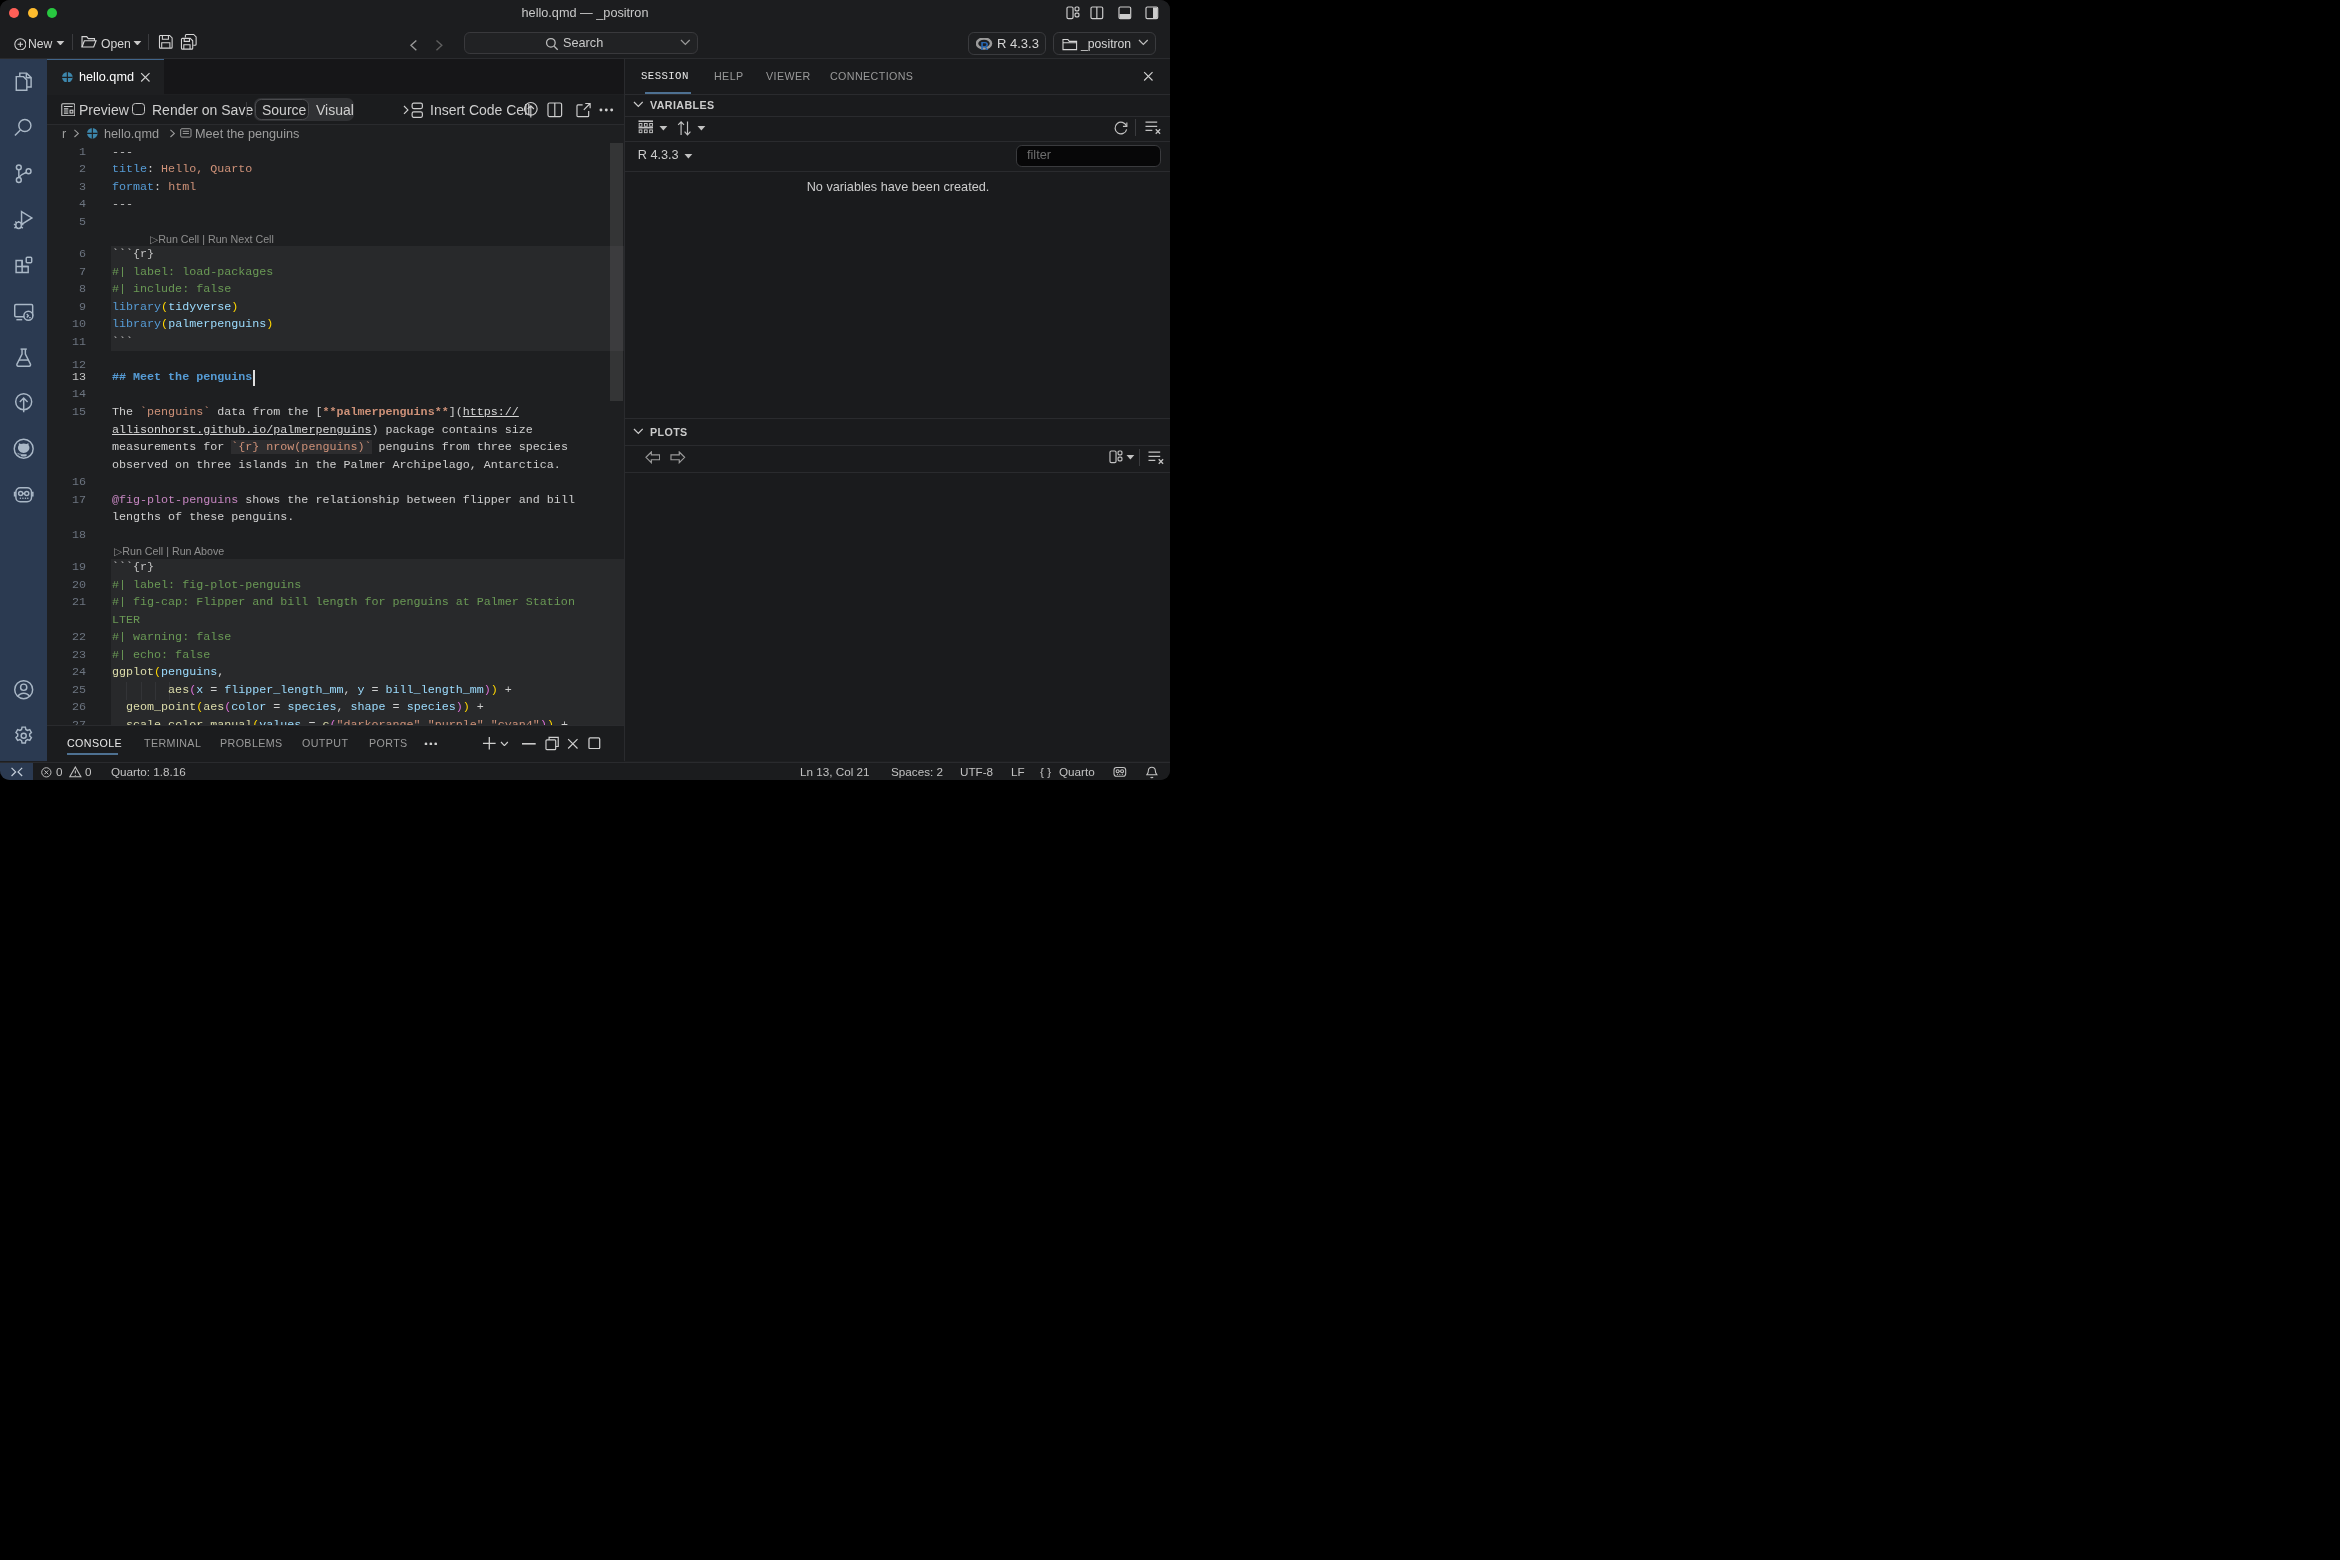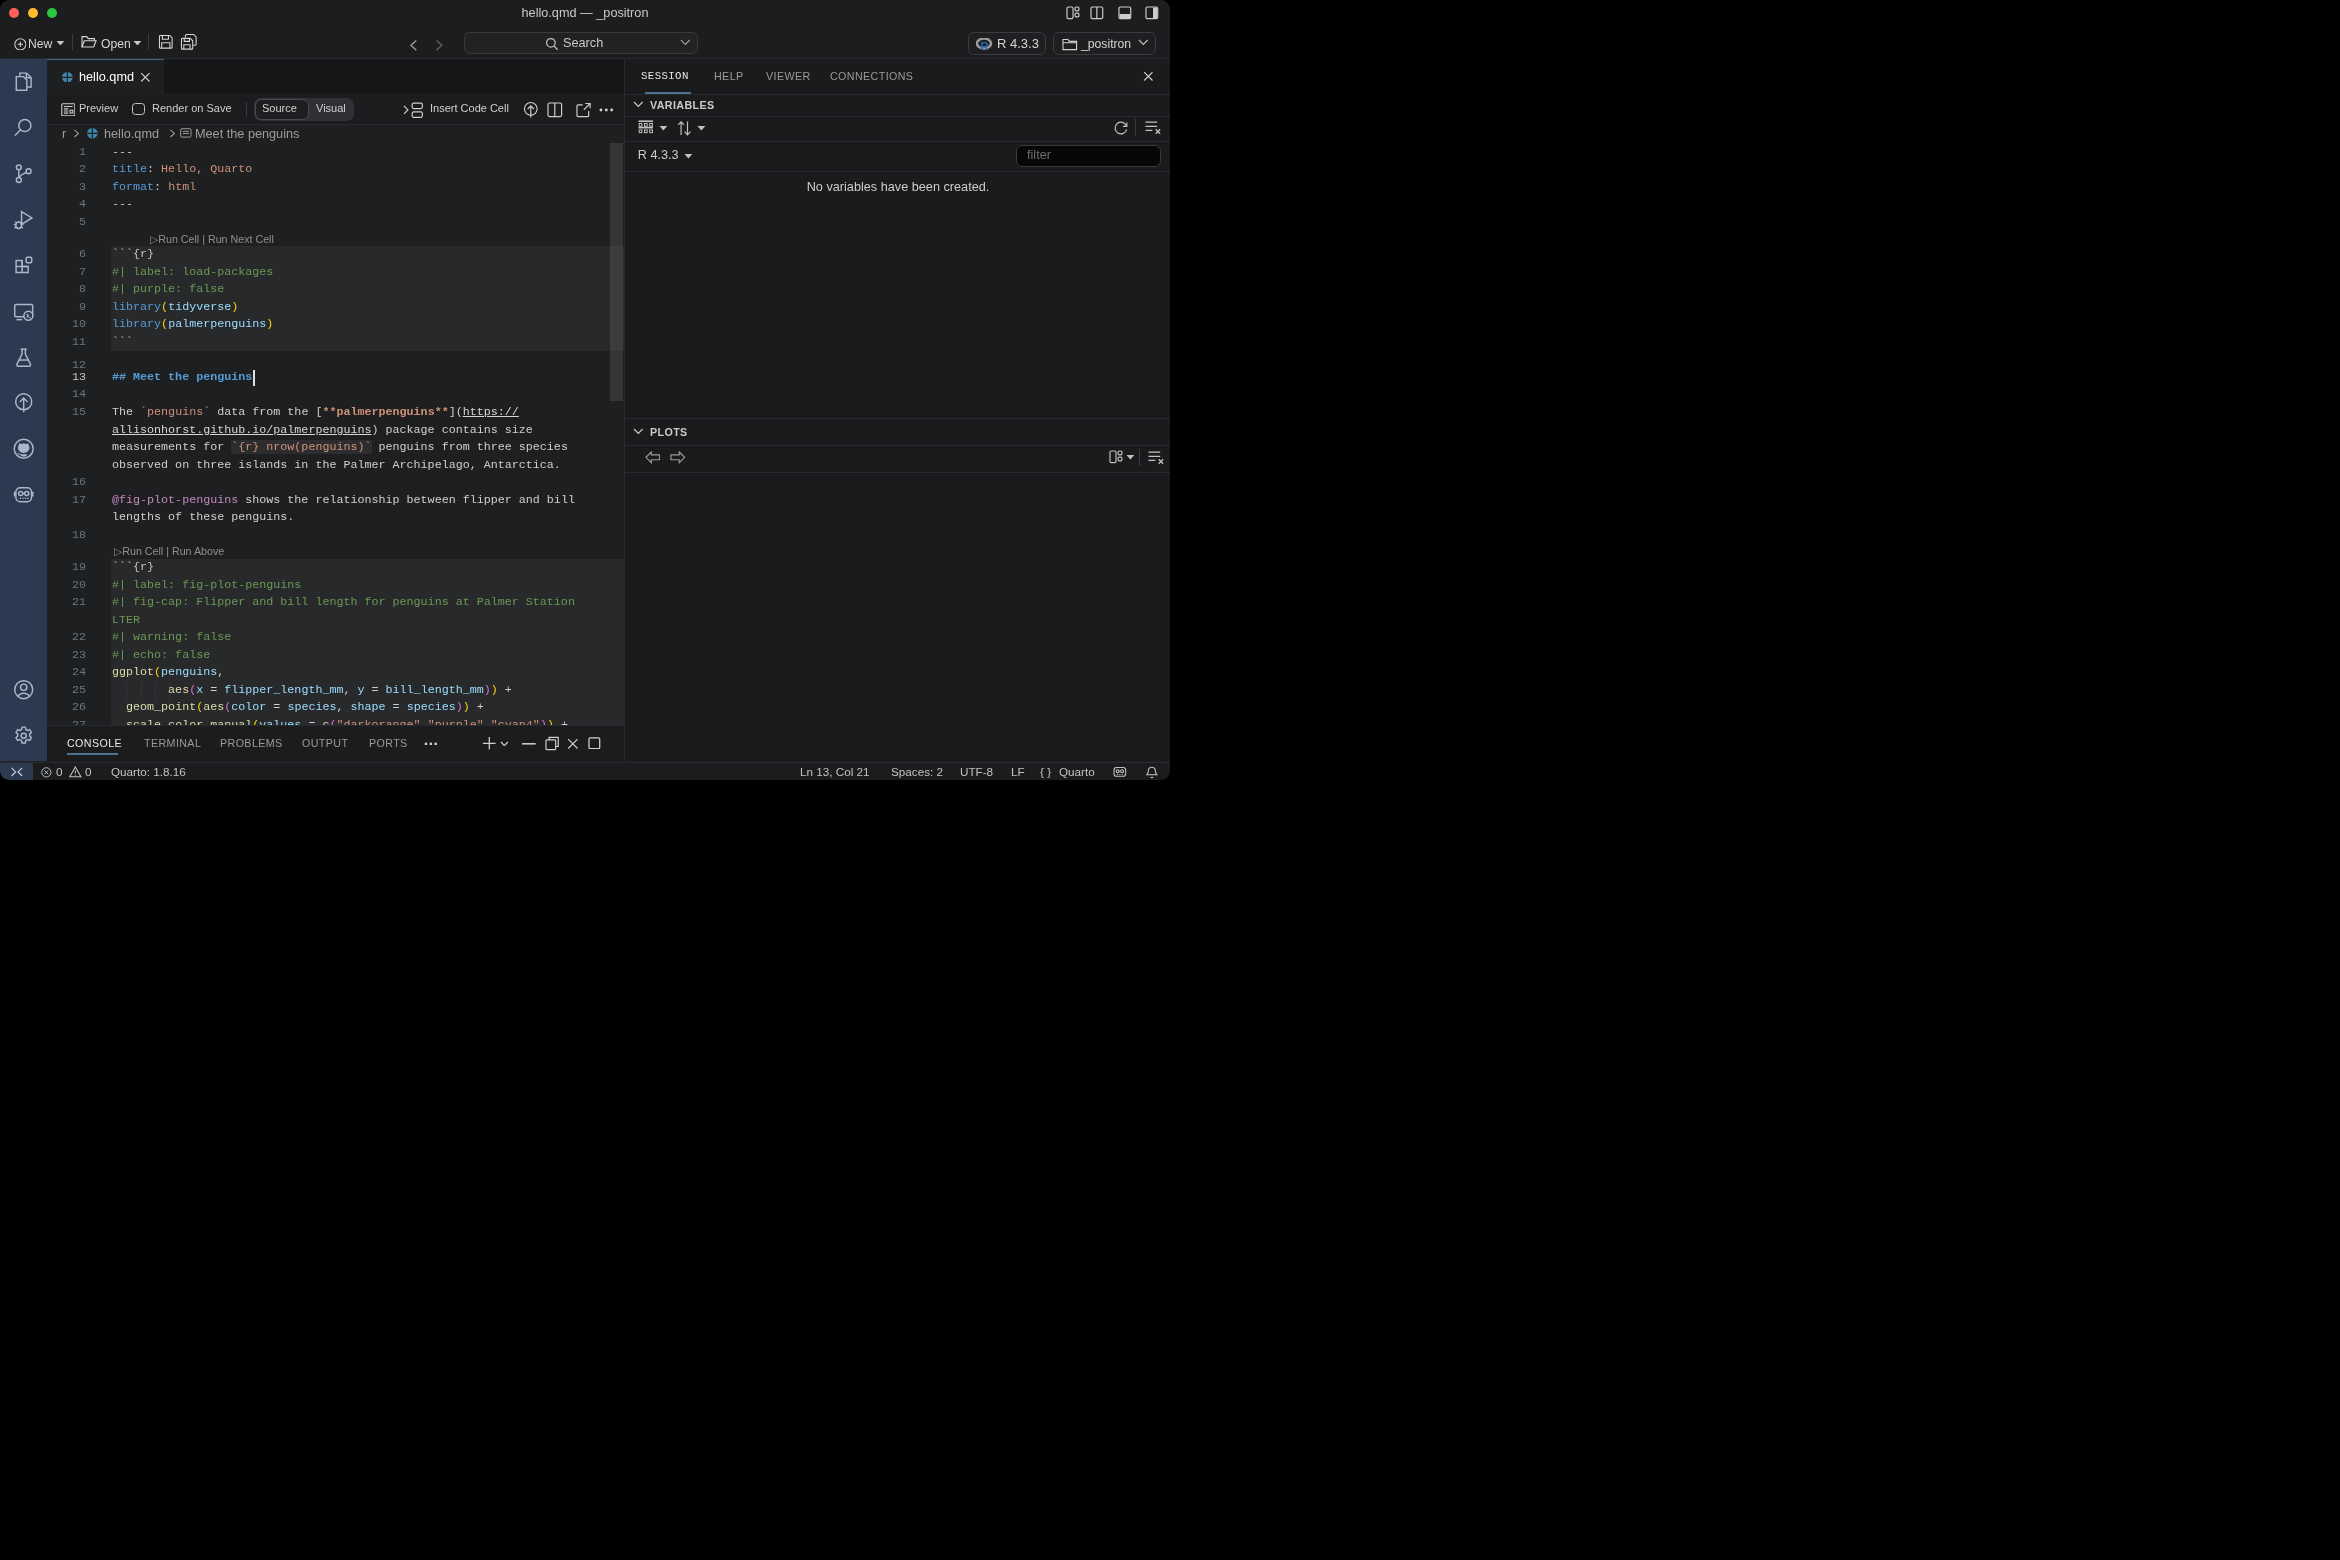--- a/index.html
+++ b/index.html
@@ -30,21 +30,21 @@
   .abar { position:absolute; left:0; top:59px; width:47px; height:702px; background:#2b3a51; }
   .aicon { position:absolute; left:11.7px; width:23.4px; height:23.4px; }
 
   
   .tabstrip { position:absolute; left:47px; top:59px; width:577px; height:35px; background:#161618; }
   .tab { position:absolute; left:0; top:0; width:117px; height:35px; background:#1e1f21;
          border-top:1.5px solid #41658a; }
   .tabname { position:absolute; left:32px; top:0; line-height:34px; color:#fff; font-size:12.7px; }
   .edtoolbar { position:absolute; left:47px; top:95px; width:577px; height:30px; background:#1b1c1e;
                border-bottom:1px solid #2a2b2e; }
-  .ettxt { color:#cfcfcf; font-size:11px; }
+  .ettxt { color:#cfcfcf; font-size:14px; }
   .breadcrumbs { position:absolute; left:47px; top:125px; width:577px; height:16.6px; background:#1e1f21;
     color:#9d9d9d; font-size:12.7px; }
   .editor { position:absolute; left:47px; top:141px; width:577px; height:584px; background:#1e1f21;
             overflow:hidden; }
 
   
   .cr { position:absolute; left:65px; height:17.6px; line-height:17.6px; white-space:pre;
         font-family:"Liberation Mono", monospace; font-size:11.7px; color:#cfcfcf; }
   .ln { position:absolute; left:0; width:39px; height:17.6px; line-height:17.6px; text-align:right;
         font-family:"Liberation Mono", monospace; font-size:11.7px; color:#6c7480; }
@@ -369,21 +369,21 @@
     <div class="ln" style="top:558px;">26</div>
     <div class="ln" style="top:576px;">27</div>
 
     <div class="cr" style="top:2.6px;"><span class="c-gray">---</span></div>
     <div class="cr" style="top:20px;"><span class="c-key">title</span><span class="c-txt">: </span><span class="c-str">Hello, Quarto</span></div>
     <div class="cr" style="top:38px;"><span class="c-key">format</span><span class="c-txt">: </span><span class="c-str">html</span></div>
     <div class="cr" style="top:55px;"><span class="c-gray">---</span></div>
     <div class="cl" style="top:91px;margin-left:36px;">▷Run Cell | Run Next Cell</div>
     <div class="cr" style="top:105px;"><span class="c-gray">```{r}</span></div>
     <div class="cr" style="top:123px;"><span class="c-com">#| label: load-packages</span></div>
-    <div class="cr" style="top:140px;"><span class="c-com">#| purple: false</span></div>
+    <div class="cr" style="top:140px;"><span class="c-com">#| include: false</span></div>
     <div class="cr" style="top:158px;"><span class="c-key">library</span><span class="c-au">(</span><span class="c-var">tidyverse</span><span class="c-au">)</span></div>
     <div class="cr" style="top:175px;"><span class="c-key">library</span><span class="c-au">(</span><span class="c-var">palmerpenguins</span><span class="c-au">)</span></div>
     <div class="cr" style="top:193px;"><span class="c-gray">```</span></div>
     <div class="cr" style="top:228px;"><span class="c-head">## Meet the penguins</span></div>
     <div class="cursor" style="left:206px; top:229px;"></div>
     <div class="cr" style="top:263px;"><span class="c-txt">The </span><span class="c-str">`penguins`</span><span class="c-txt"> data from the [</span><span class="c-str" style="font-weight:bold;">**palmerpenguins**</span><span class="c-txt">](</span><span class="c-lnk">https://</span></div>
     <div class="cr" style="top:281px;"><span class="c-lnk">allisonhorst.github.io/palmerpenguins</span><span class="c-txt">) package contains size</span></div>
     <div class="cr" style="top:298px;"><span class="c-txt">measurements for </span><span class="c-str" style="background:rgba(255,255,255,0.065);">`{r} nrow(penguins)`</span><span class="c-txt"> penguins from three species</span></div>
     <div class="cr" style="top:316px;"><span class="c-txt">observed on three islands in the Palmer Archipelago, Antarctica.</span></div>
     <div class="cr" style="top:351px;"><span class="c-ref">@fig-plot-penguins</span><span class="c-txt"> shows the relationship between flipper and bill</span></div>

